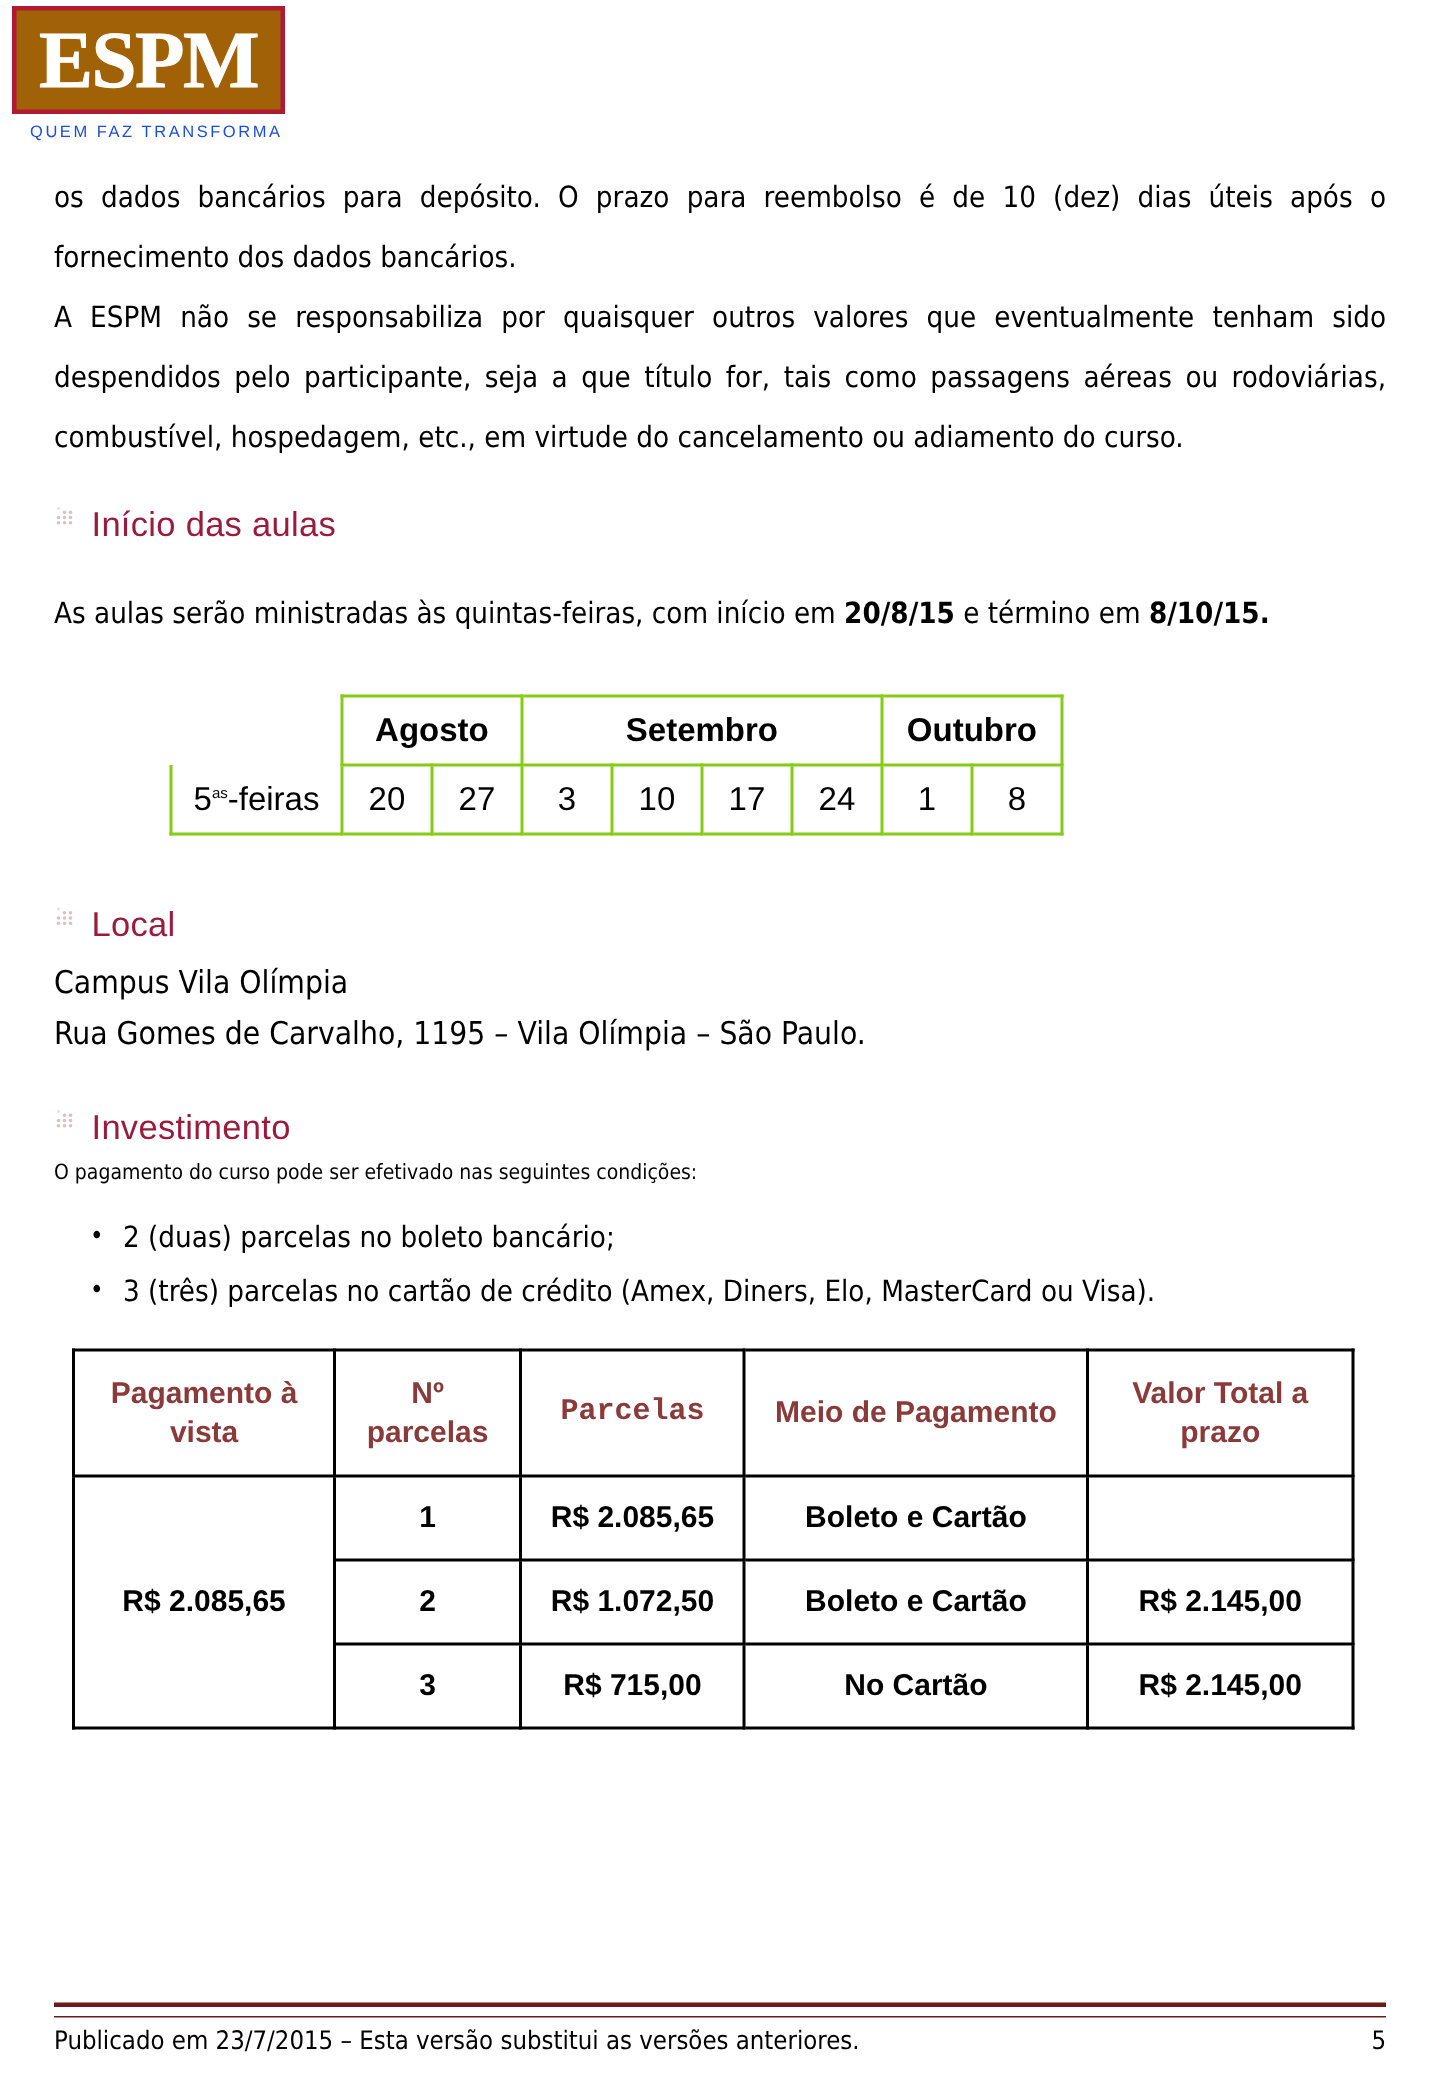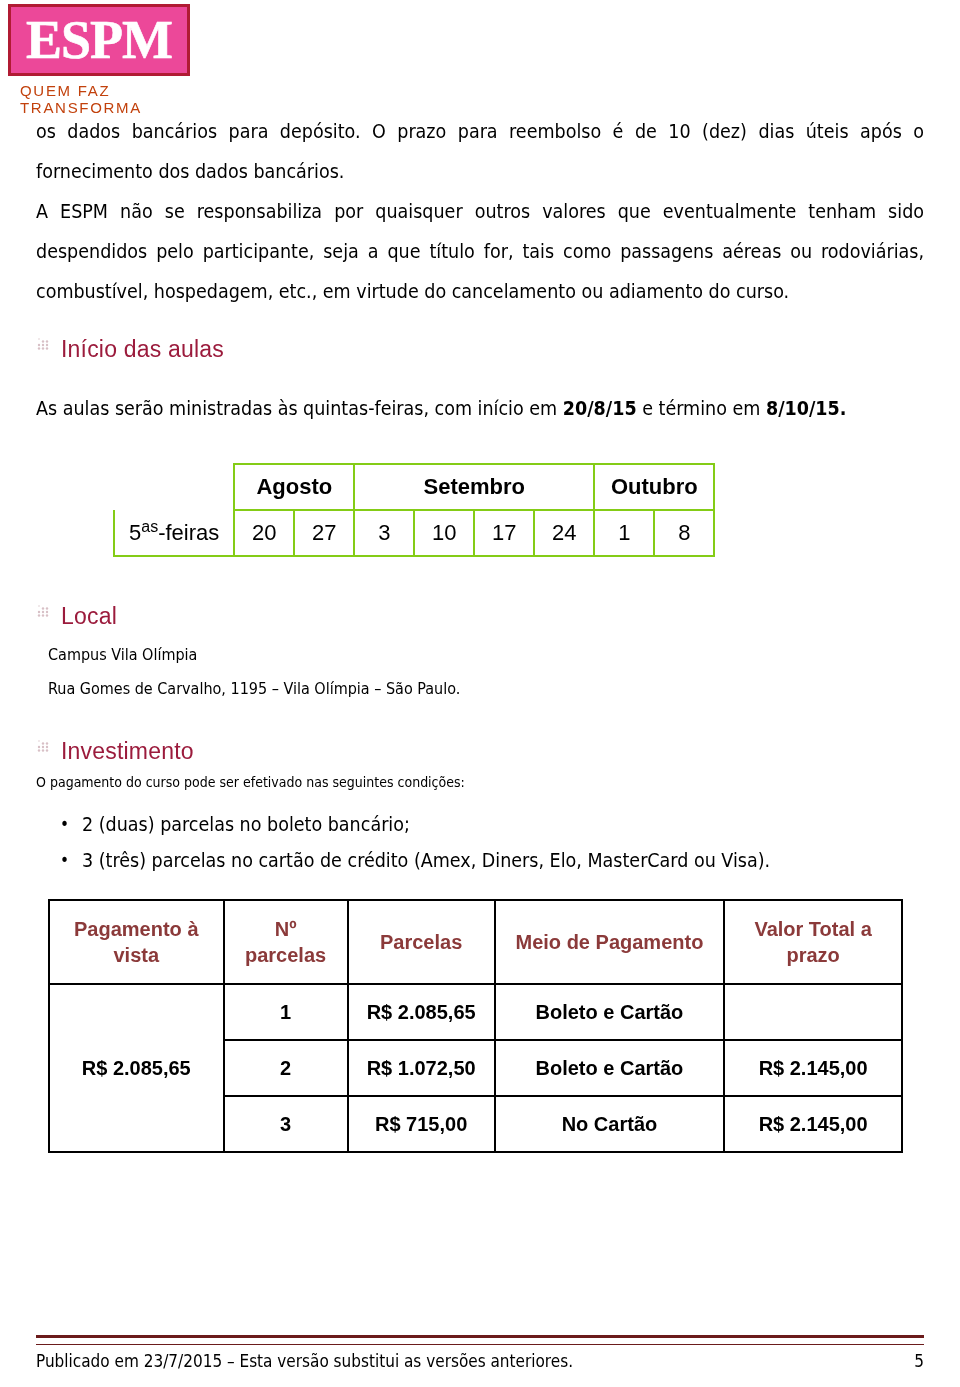--- a/index.html
+++ b/index.html
@@ -18,21 +18,21 @@
   }
 
   
   .logo-wrap {
     position: absolute;
     left: 8px;
     top: 4px;
     width: 190px;
   }
   .logo-box {
-    background: #ec4899;
+    background: #a16207;
     width: 182px;
     height: 72px;
     display: flex;
     align-items: center;
     justify-content: center;
     border: 3px solid #B01B33;
     box-sizing: border-box;
   }
   .logo-text {
     font-family: "Liberation Serif", "DejaVu Serif", serif;
@@ -40,23 +40,23 @@
     font-size: 54px;
     line-height: 54px;
     color: #ffffff;
     letter-spacing: -1px;
     -webkit-text-stroke: 0.6px #ffffff;
   }
   .logo-tag {
     margin-top: 6px;
     margin-left: 12px;
     font-family: "Liberation Sans", sans-serif;
-    font-size: 15px;
+    font-size: 11px;
     letter-spacing: 1.7px;
-    color: #c2410c;
+    color: #1d4ed8;
     font-weight: 500;
   }
 
   
   .page {
     position: absolute;
     left: 0;
     top: 0;
     width: 960px;
     height: 1387px;
@@ -123,30 +123,29 @@
     border: none;
   }
   table.cal td.rowlabel {
     border-top: none;
     font-size: 22px;
     padding-left: 14px;
     padding-right: 14px;
     white-space: nowrap;
   }
   table.cal td.daycell { min-width: 46px; }
-  sup.sup { font-size: 16px; vertical-align: super; }
+  sup.sup { font-size: 10px; vertical-align: super; }
 
   
   .local-wrap { margin-top: 46px; }
   .local-line {
-    font-size: 16px;
+    font-size: 21px;
     line-height: 34px;
     font-family: "DejaVu Sans Condensed", "Liberation Sans Narrow", "Liberation Sans", sans-serif;
     font-stretch: condensed;
-    margin-left: 12px;
   }
 
   
   .invest-wrap { margin-top: 32px; }
   .intro {
     font-size: 14px;
     line-height: 30px;
     margin-top: 2px;
     font-family: "DejaVu Sans Condensed", "Liberation Sans Narrow", "Liberation Sans", sans-serif;
     font-stretch: condensed;
@@ -201,21 +200,21 @@
   }
   td.vista {
     font-weight: bold;
     font-size: 21px;
     text-align: center;
   }
   td.parcela-val { text-align: right; padding-right: 12px; }
   td.total-bottom { vertical-align: bottom; padding-bottom: 2px; }
   .c1 { width: 168px; }
   .c2 { width: 112px; }
-  .c3 { width: 140px; }
+  .c3 { width: 140px; font-family: Liberation Mono, monospace; }
   .c4 { width: 236px; }
   .c5 { width: 179px; }
 
   
   .footer {
     position: absolute;
     left: 36px;
     bottom: 16px;
     width: 888px;
   }

